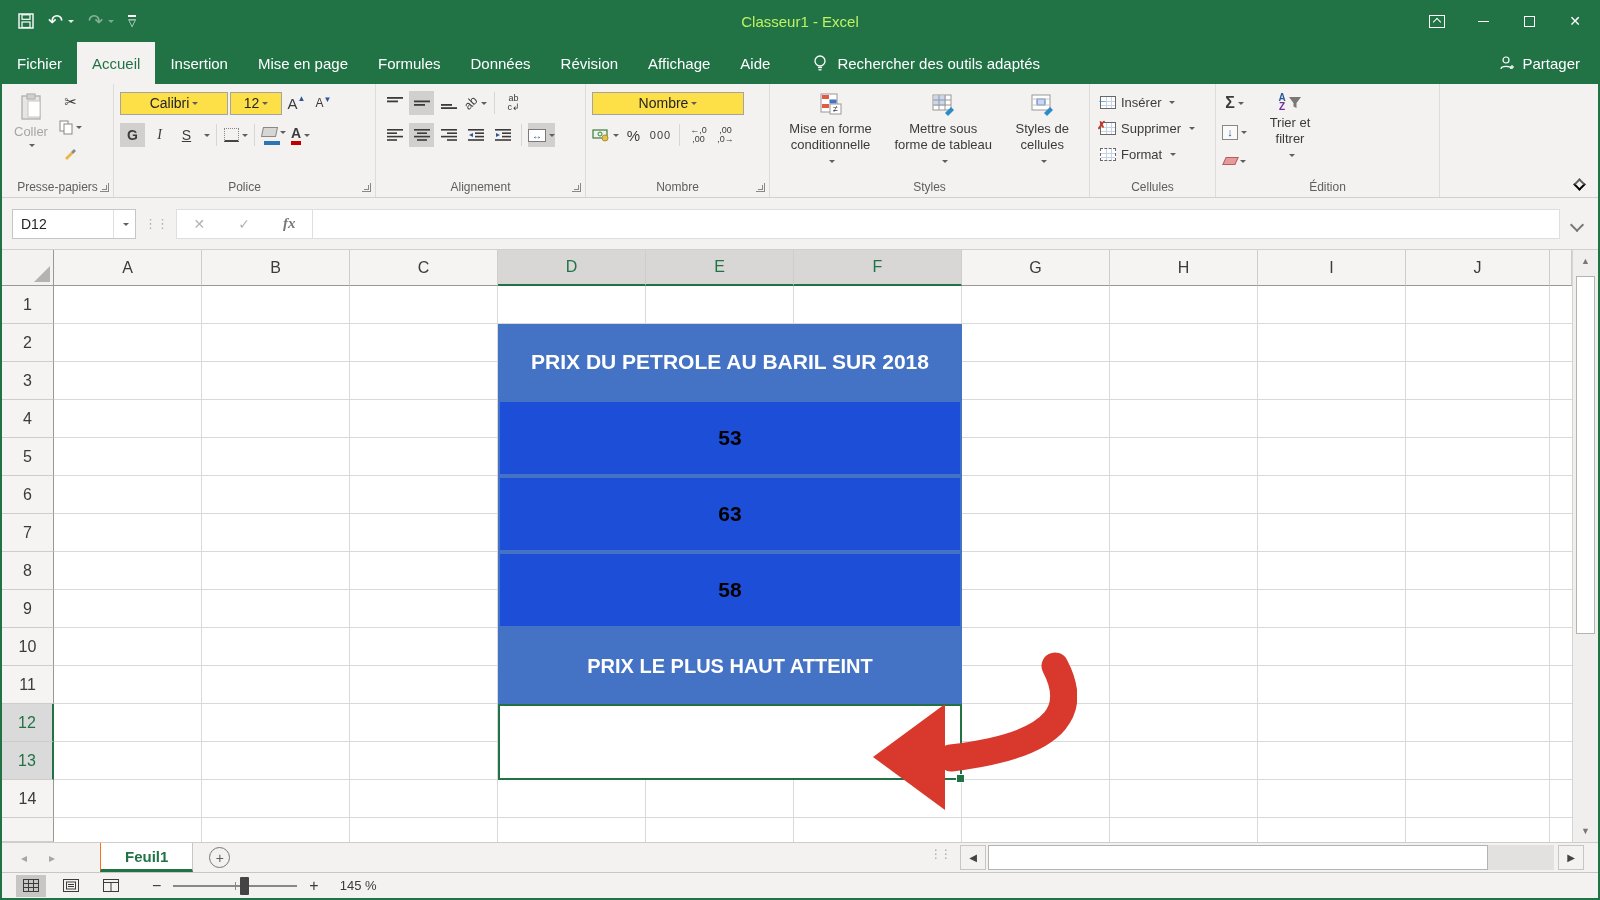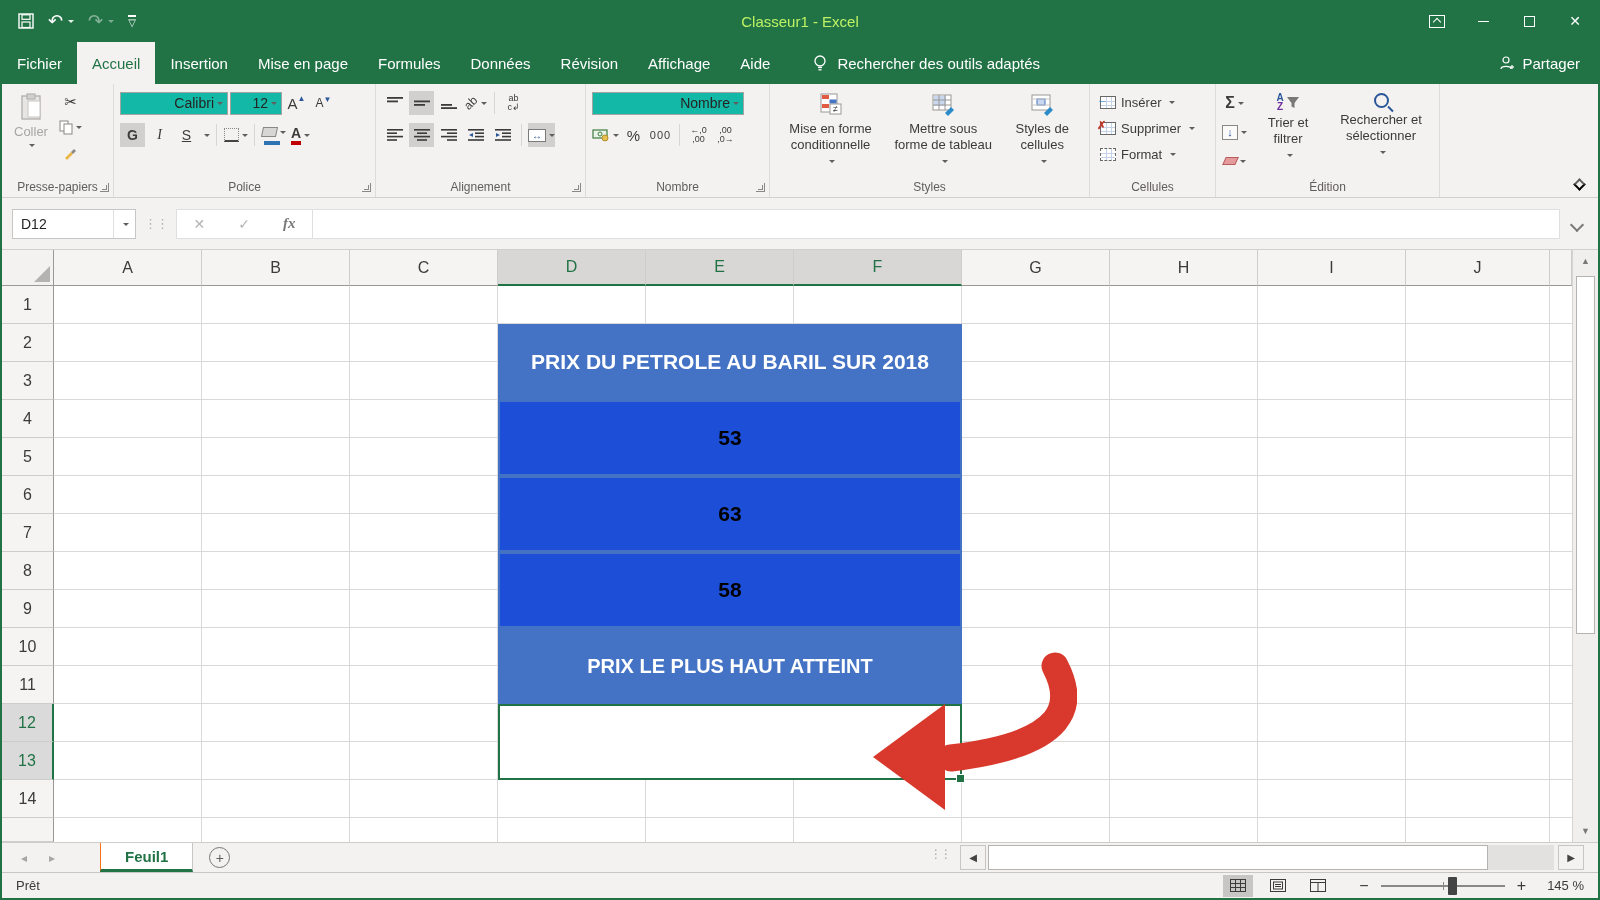--- a/index.html
+++ b/index.html
@@ -33,21 +33,21 @@
   
   .ribbon{height:114px;background:#f3f2f1;border-bottom:1px solid #d2d0ce;display:flex;position:relative;}
   .rgroup{position:relative;height:100%;padding:5px 6px 18px;border-right:1px solid #dedcda;}
   .glabel{position:absolute;bottom:3px;left:0;right:0;text-align:center;font-size:12px;color:#605e5c;}
   .launcher{position:absolute;right:4px;bottom:5px;width:9px;height:9px;border-right:1px solid #8a8886;border-bottom:1px solid #8a8886;}
   .launcher::after{content:"";position:absolute;right:1px;bottom:1px;width:4px;height:4px;border-right:1px solid #8a8886;border-bottom:1px solid #8a8886;}
   .rrow{display:flex;align-items:center;gap:2px;height:28px;margin-bottom:4px;}
   .sbtn{display:inline-flex;align-items:center;justify-content:center;min-width:25px;height:24px;background:none;border:none;color:#3b3b3b;font-size:14px;}
   .sbtn.active{background:#d2d0ce;}
   .vsep{width:1px;height:22px;background:#d8d6d4;margin:0 4px;}
-  .combo{height:23px;background:#14b8a6;border:1px solid #a6a4a2;display:flex;align-items:center;justify-content:flex-end;padding:0 4px;font-size:14px;color:#252423;}
+  .combo{height:23px;background:#fde047;border:1px solid #a6a4a2;display:flex;align-items:center;justify-content:center;padding:0 4px;font-size:14px;color:#252423;}
   .bigbtn{display:flex;flex-direction:column;align-items:center;justify-content:flex-start;gap:3px;background:none;border:none;font-size:13px;color:#3b3b3b;padding:4px 6px;}
   .bigbtn.disabled{color:#a8a6a4;}
   .minicol{display:flex;flex-direction:column;gap:2px;}
   .glyph{font-size:15px;line-height:1;}
   .boldG{font-weight:bold;}
   .italI{font-style:italic;font-family:"Liberation Serif","DejaVu Serif",serif;}
   .undS{text-decoration:underline;}
   .fontA{font-weight:bold;border-bottom:4px solid #c00000;line-height:1;padding-bottom:1px;}
   .fillbucket{width:15px;height:10px;background:#d8d6d4;border:1px solid #8a8886;transform:skewX(-12deg);display:inline-block;}
   .fillbar{position:absolute;left:3px;bottom:2px;width:16px;height:4px;background:#2e74b5;}
@@ -498,25 +498,20 @@
               <span class="a">A</span>
               <span class="z">Z</span>
             </span>
           <svg width="14" height="13" viewBox="0 0 14 13">
               <path d="M1 1 L13 1 L8.5 7 L8.5 12 L5.5 10.5 L5.5 7 Z" fill="#7a7876"></path>
             </svg>
         </span>
         <span>Trier et filtrer</span>
           <span class="dd"></span>
       </button>
-      <button class="stylebtn" style="width:110px">
-        <span class="magnifier"></span>
-        <span>Rechercher et sélectionner</span>
-          <span class="dd"></span>
-      </button>
       <div class="glabel">Édition</div>
     </div>
 
     <div style="flex:1;position:relative;">
       <button class="collapse-chev" style="background:none;border-left:2px solid #605e5c;border-top:2px solid #605e5c;"></button>
     </div>
   </div>
 
   <div class="formulabar">
     <div class="namebox">
@@ -596,21 +591,20 @@
     <button class="addsheet">+</button>
     <span class="hdots">⋮⋮</span>
     <button class="hleftbox">◀</button>
     <div class="htrack">
       <div class="hthumb"></div>
     </div>
     <button class="hrightbox">▶</button>
   </div>
 
   <div class="statusbar">
-    <span class="statusleft">Prêt</span>
     <div class="views">
       <button class="viewbtn active">
           <svg width="16" height="13" viewBox="0 0 16 13">
             <rect x="0.5" y="0.5" width="15" height="12" fill="none" stroke="#3b3b3b"></rect>
             <line x1="5.5" y1="0.5" x2="5.5" y2="12.5" stroke="#3b3b3b"></line>
             <line x1="10.5" y1="0.5" x2="10.5" y2="12.5" stroke="#3b3b3b"></line>
             <line x1="0.5" y1="4.5" x2="15.5" y2="4.5" stroke="#3b3b3b"></line>
             <line x1="0.5" y1="8.5" x2="15.5" y2="8.5" stroke="#3b3b3b"></line>
           </svg>
         </button>

